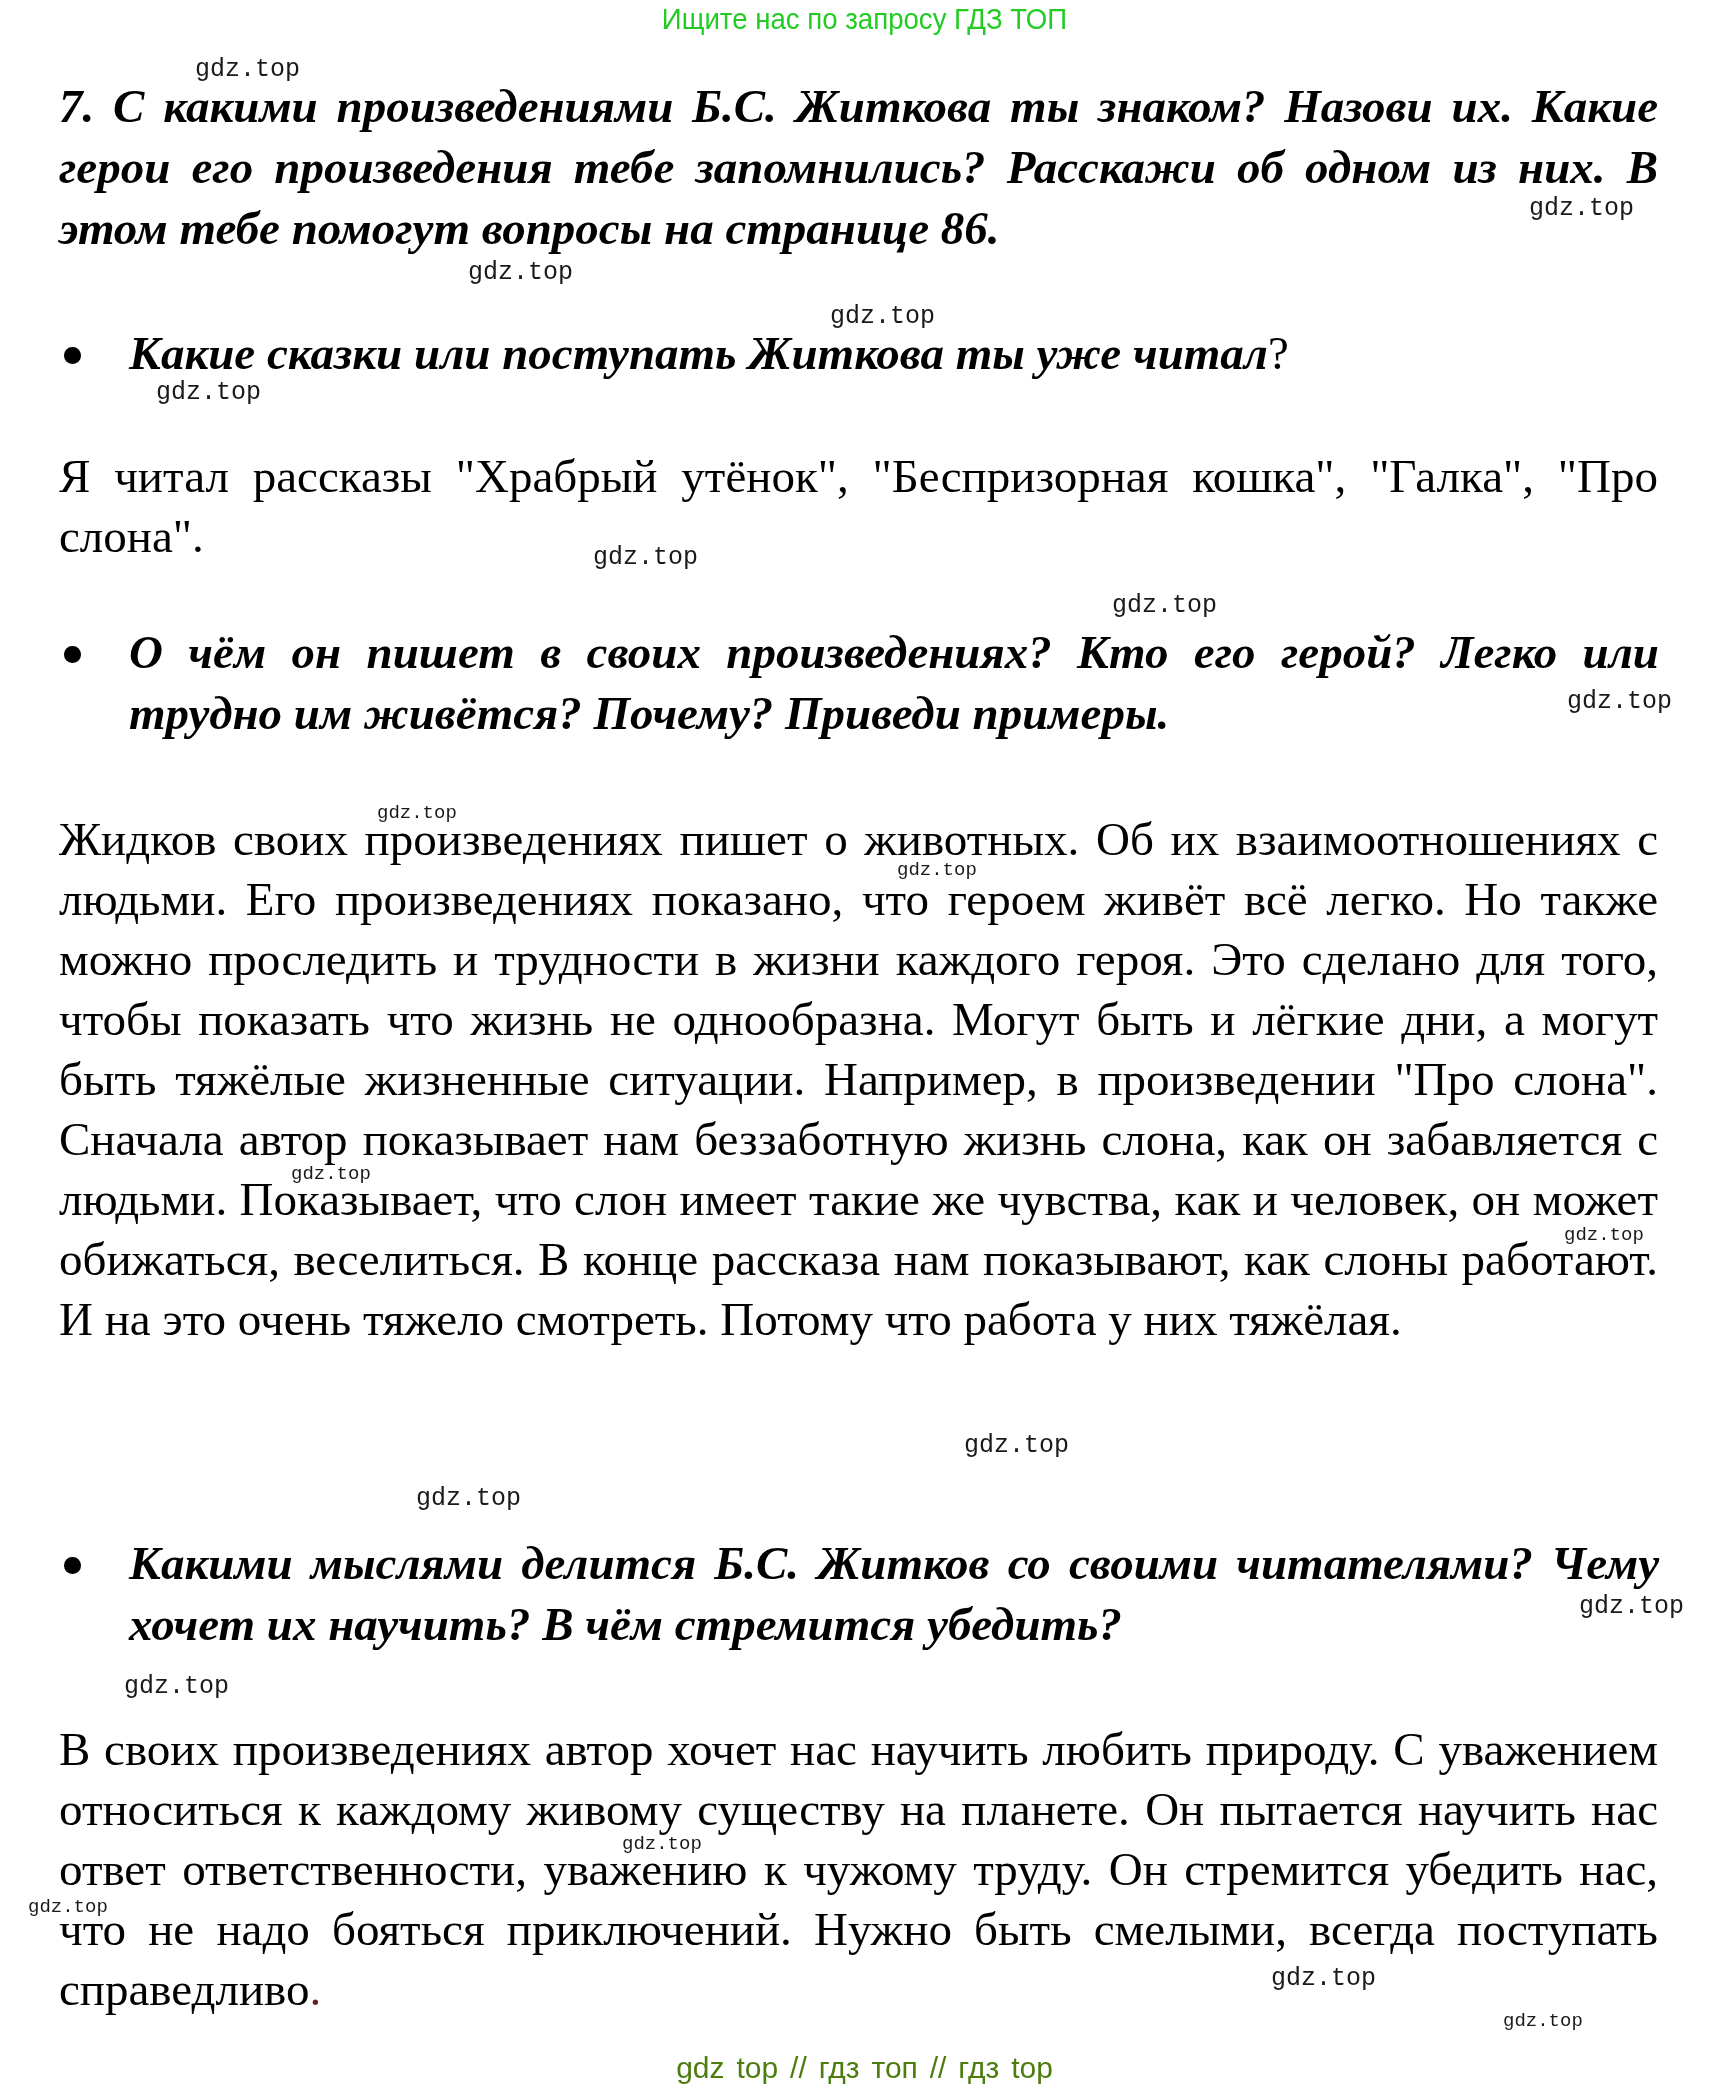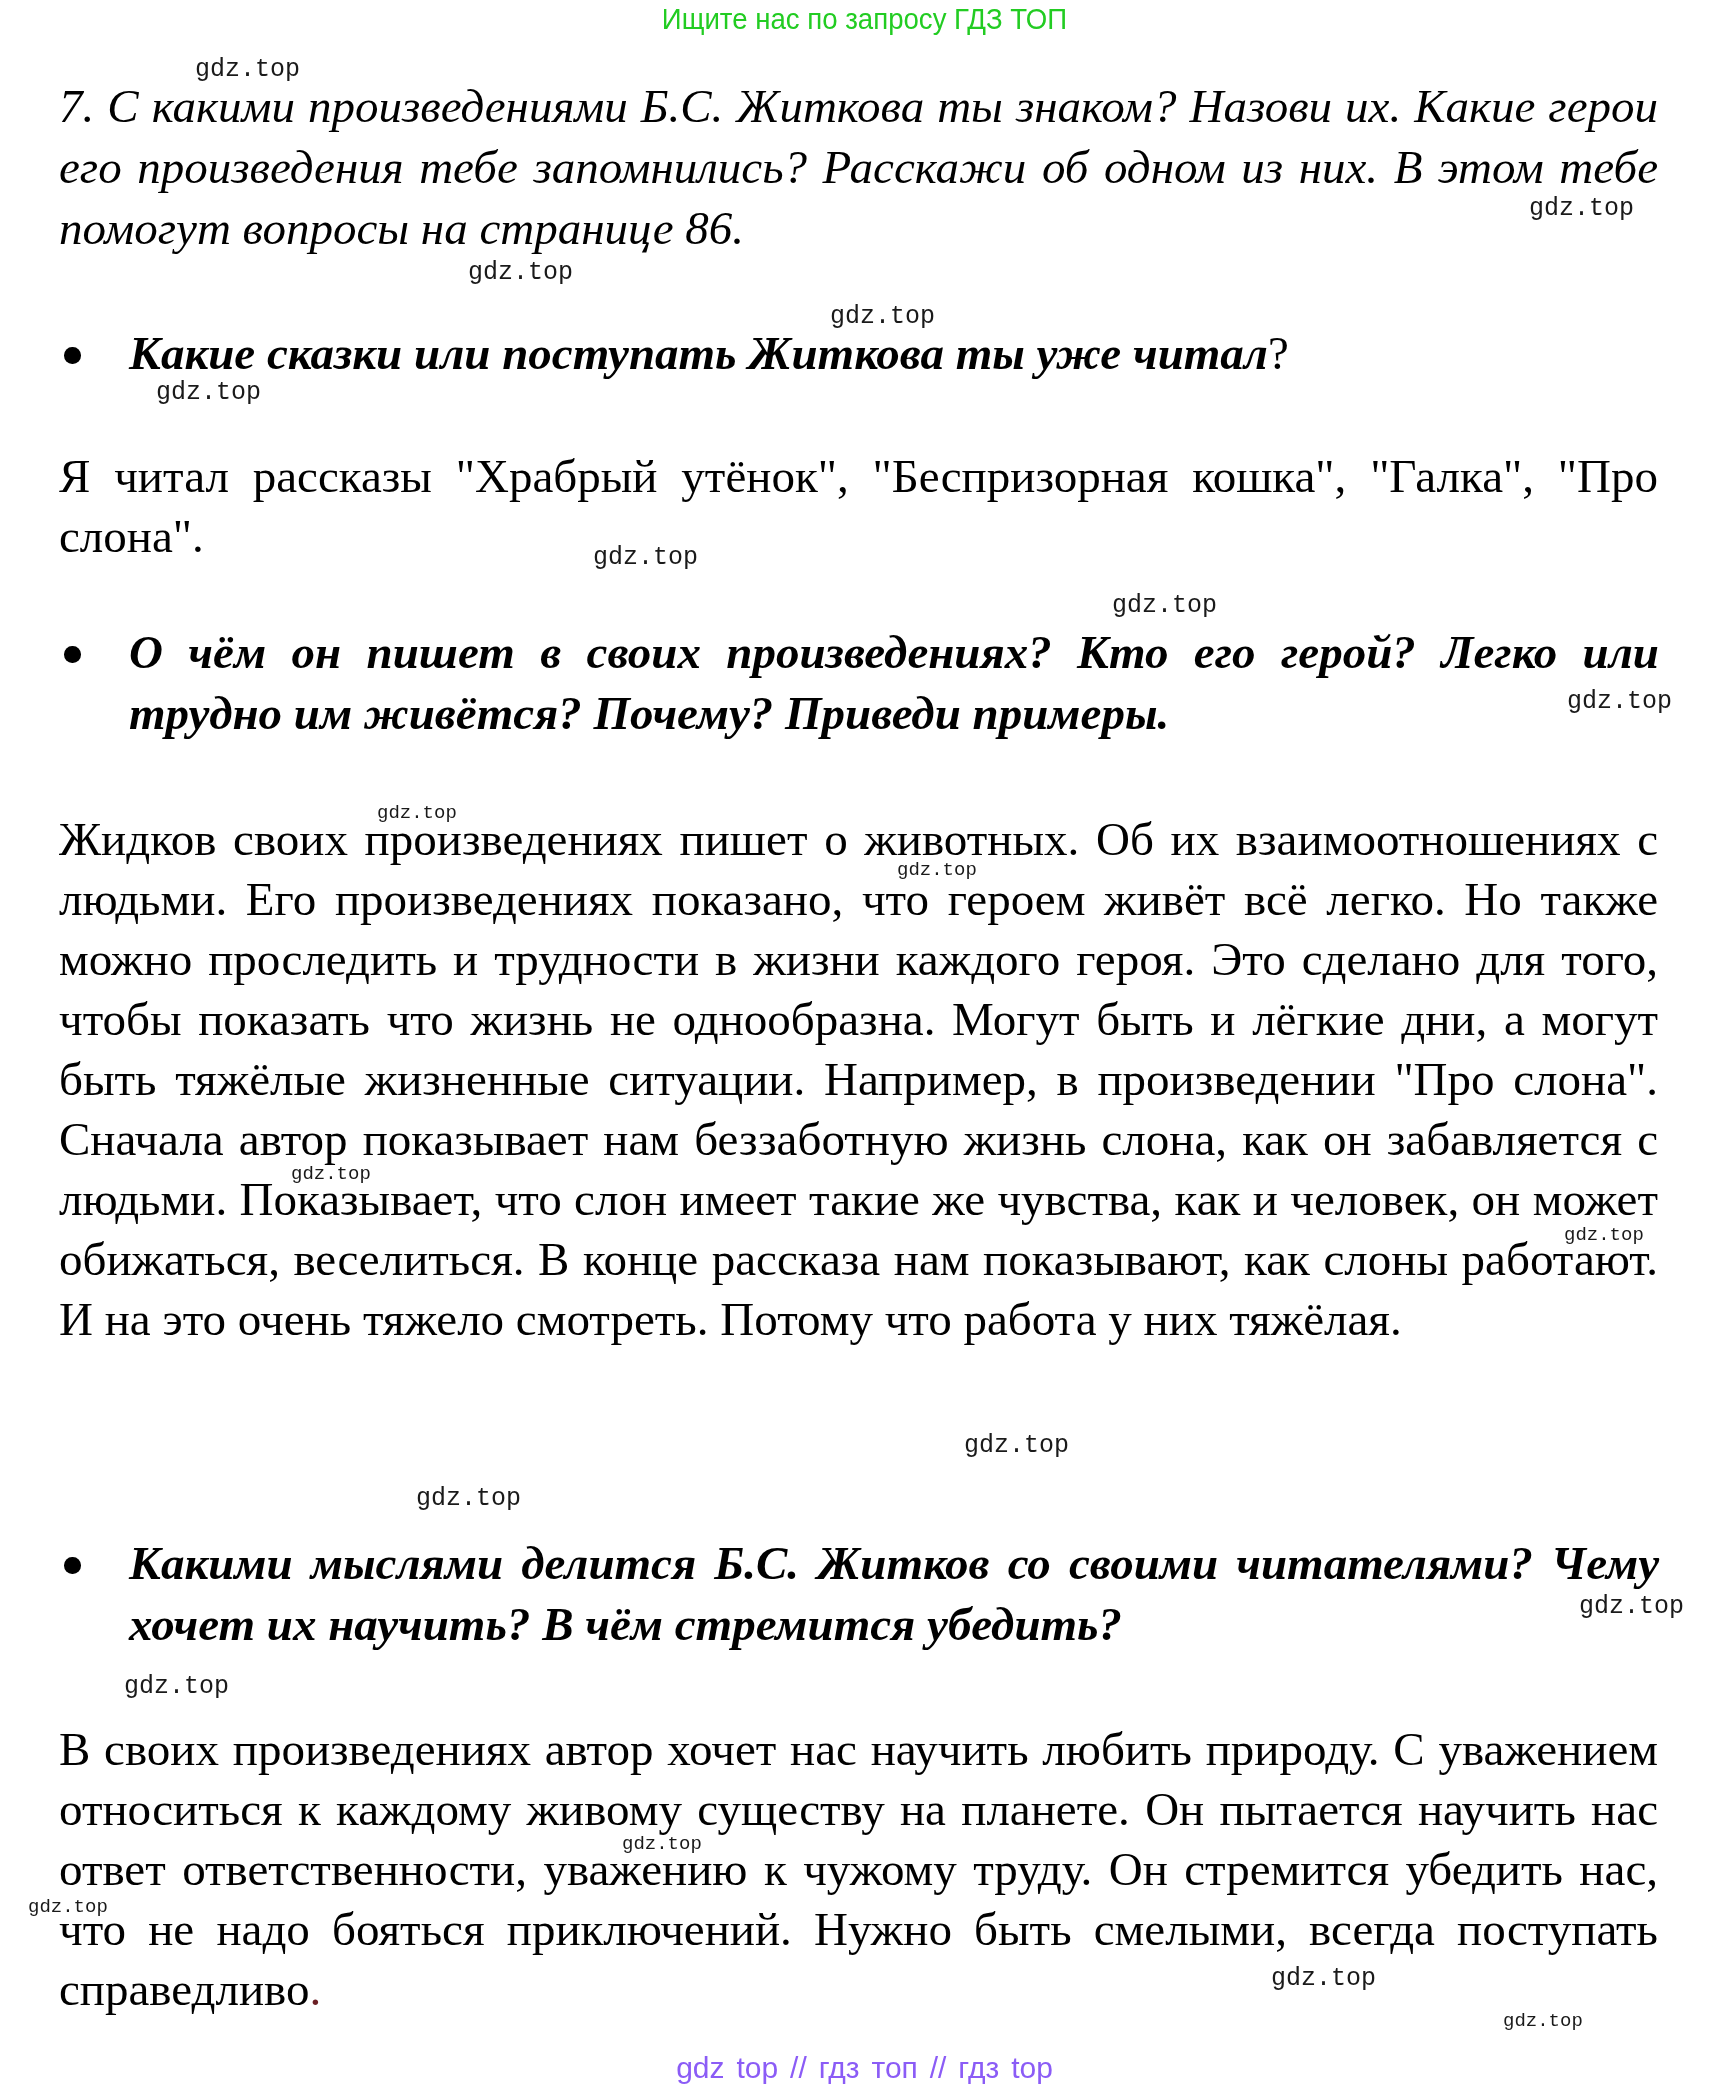--- a/index.html
+++ b/index.html
@@ -5,21 +5,21 @@
   html, body { margin: 0; padding: 0; background: #ffffff; }
   body { width: 1729px; height: 2092px; position: relative; overflow: hidden; }
   .top-banner {
     position: absolute; left: 0; top: 1.8px; width: 1729px; text-align: center;
     font-family: "Liberation Sans", sans-serif; font-size: 30px; color: #22cc22;
     line-height: 33px; transform: scaleX(0.92);
   }
   .serif { font-family: "Liberation Serif", serif; color: #000; }
   .block { position: absolute; left: 59px; width: 1599px; }
   .q-heading {
-    font-weight: normal; font-style: italic; font-size: 47px; line-height: 61px;
+    font-weight: bold; font-style: italic; font-size: 47px; line-height: 61px;
     text-align: justify; text-align-last: left;
   }
   .bullet-row { position: absolute; left: 59px; width: 1599px; }
   .bullet-dot {
     position: absolute; left: 5.4px; width: 16.3px; height: 16.3px; border-radius: 50%; background: #000;
   }
   .bullet-text {
     position: absolute; left: 70px; width: 1530px;
     font-weight: bold; font-style: italic; font-size: 47px; line-height: 61px;
     text-align: justify; text-align-last: left;
@@ -29,21 +29,21 @@
     font-size: 47px; line-height: 60px; text-align: justify; text-align-last: left;
   }
   .wm {
     position: absolute; font-family: Liberation Mono, monospace; color: #1a1a1a;
     font-size: 25px; line-height: 27px; white-space: nowrap;
   }
   .wm.small { font-size: 19px; line-height: 20px; }
   .red-dot { color: #6b1f24; }
   .footer {
     position: absolute; left: 0; top: 2050px; width: 1729px; text-align: center;
-    font-family: "Liberation Sans", sans-serif; font-size: 30px; color: #8b5cf6;
+    font-family: "Liberation Sans", sans-serif; font-size: 30px; color: #4d7c0f;
     line-height: 36px; word-spacing: 3.6px;
   }
 </style>
 </head>
 <body>
 
 <div class="top-banner">Ищите нас по запросу ГДЗ ТОП</div>
 
 <div class="block serif q-heading" style="top:76px;">7. С какими произведениями  Б.С. Житкова ты знаком? Назови их. Какие герои его произведения тебе запомнились? Расскажи об одном из них. В этом тебе помогут вопросы на странице 86.</div>
 

